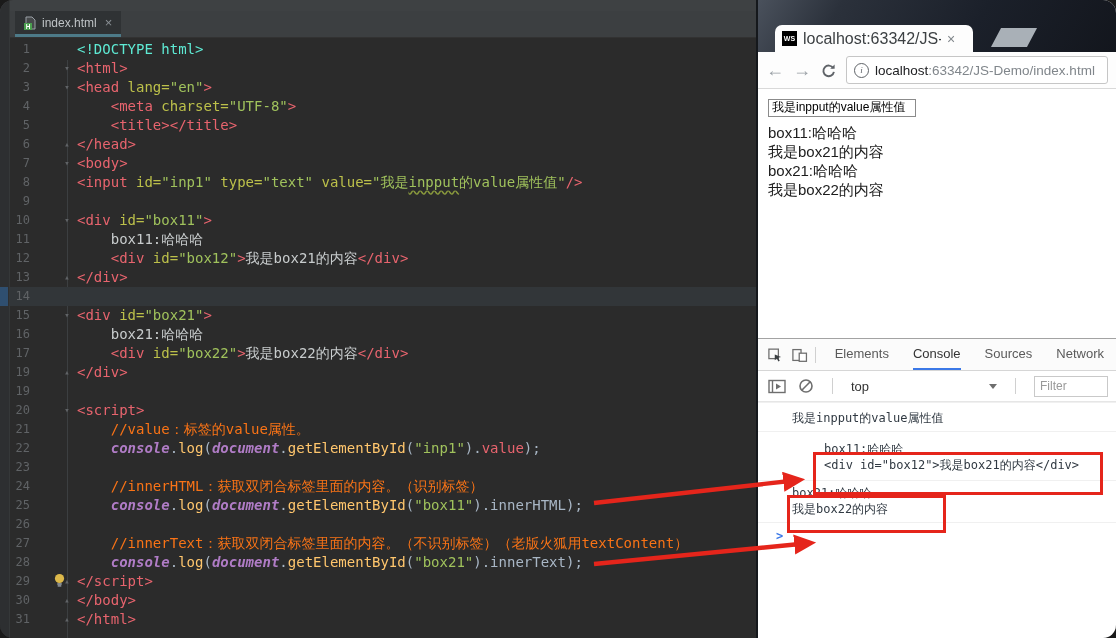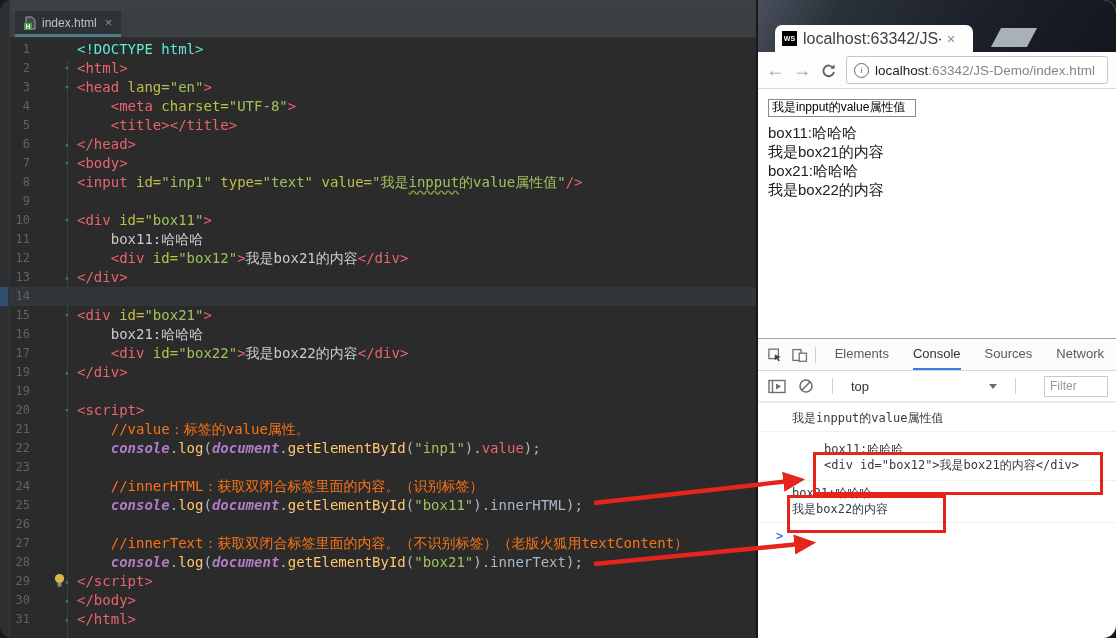--- a/index.html
+++ b/index.html
@@ -68,21 +68,21 @@
            padding:0 8px 0 10px;gap:11px;}
   .vsep{width:1px;height:16px;background:#d0d0d0;margin:0 7px;flex:0 0 auto;}
   .dt-tab{font-size:13px;color:#5a5a5a;margin:0 12px;height:31px;display:flex;align-items:center;
           box-sizing:border-box;border-bottom:2px solid transparent;cursor:pointer;}
   .dt-tab.active{color:#333;border-bottom-color:var(--devtools-active-blue,#3b78e7);}
   .ctx{display:flex;align-items:center;justify-content:space-between;width:146px;}
   .ctx-label{font-size:13px;color:#333;}
   .dd-arrow{width:0;height:0;border-left:4.5px solid transparent;border-right:4.5px solid transparent;
             border-top:5.5px solid #6e6e6e;}
   .filter{flex:1;height:19px;border:1px solid #c9c9c9;font-size:12px;padding:0 5px;min-width:0;
-          font-family:"Liberation Sans",sans-serif;color:#333;margin-left:10px;}
+          font-family:"Liberation Sans",sans-serif;color:#333;}
   .filter::placeholder{color:#999;}
   .console{font-family:"DejaVu Sans Mono","Liberation Mono",monospace;font-size:12px;line-height:16px;
            color:#303942;}
   .c-entry{border-bottom:1px solid #f0f0f0;padding:4px 8px 5px 34px;}
   .c-entry:first-child{border-top:1px solid #f0f0f0;padding-top:7px;}
   .c-entry.indent{padding:9px 8px 7px 66px;}
   .c-prompt{color:#3b78e7;font-weight:bold;padding:5px 8px 4px 18px;font-size:12px;}
 
   
   .anno-box{position:absolute;border:3px solid var(--annotation-red,#e5251b);box-sizing:border-box;pointer-events:none;}

